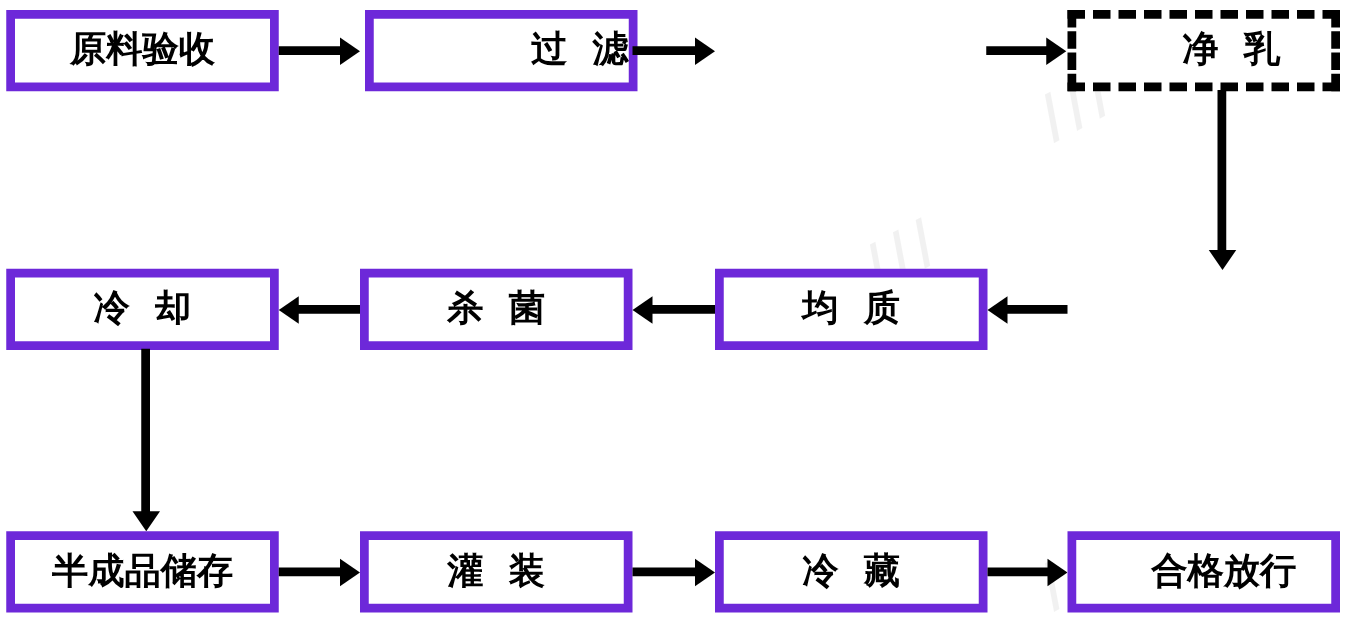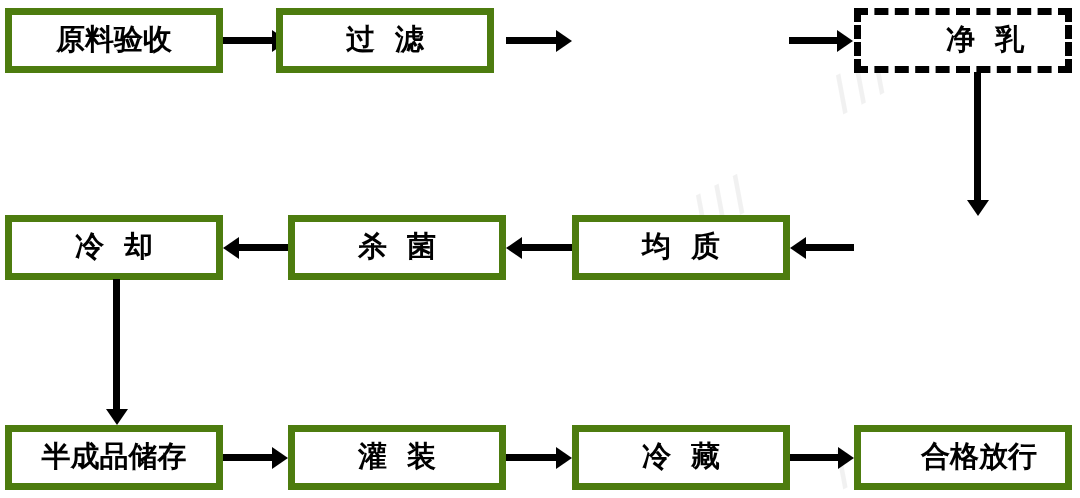--- a/index.html
+++ b/index.html
@@ -33,21 +33,21 @@
     display: flex;
     align-items: center;
     justify-content: center;
     color: #000000;
     font-size: 29px;
     font-weight: 700;
     line-height: 1;
     white-space: pre;
   }
   .node.solid {
-    border: 7px solid #4d7c0f;
+    border: 7px solid #6d28d9;
   }
   .node.dashed {
     border: 7px dashed #000000;
   }
   .node .label {
     display: block;
     transform: translateY(-1px);
   }
   
   .conn {
@@ -100,21 +100,21 @@
 
   <div class="node solid" style="left:5px; top:8px; width:218px; height:65px;">
     <span class="label">原料验收</span>
   </div>
 
   <div class="conn" style="left:223px; top:37px; width:65px; height:7px;">
     <div class="shaft-h" style="width:51px;"></div>
     <div class="head-r" style="left:49px; top:-7px;"></div>
   </div>
 
-  <div class="node solid" style="left:276px; top:8px; width:218px; height:65px;">
+  <div class="node solid" style="left:292px; top:8px; width:218px; height:65px;justify-content:flex-end;">
     <span class="label">过  滤</span>
   </div>
 
   <div class="conn" style="left:506px; top:37px; width:66px; height:7px;">
     <div class="shaft-h" style="width:52px;"></div>
     <div class="head-r" style="left:50px; top:-7px;"></div>
   </div>
 
 
   <div class="conn" style="left:789px; top:37px; width:65px; height:7px;">

